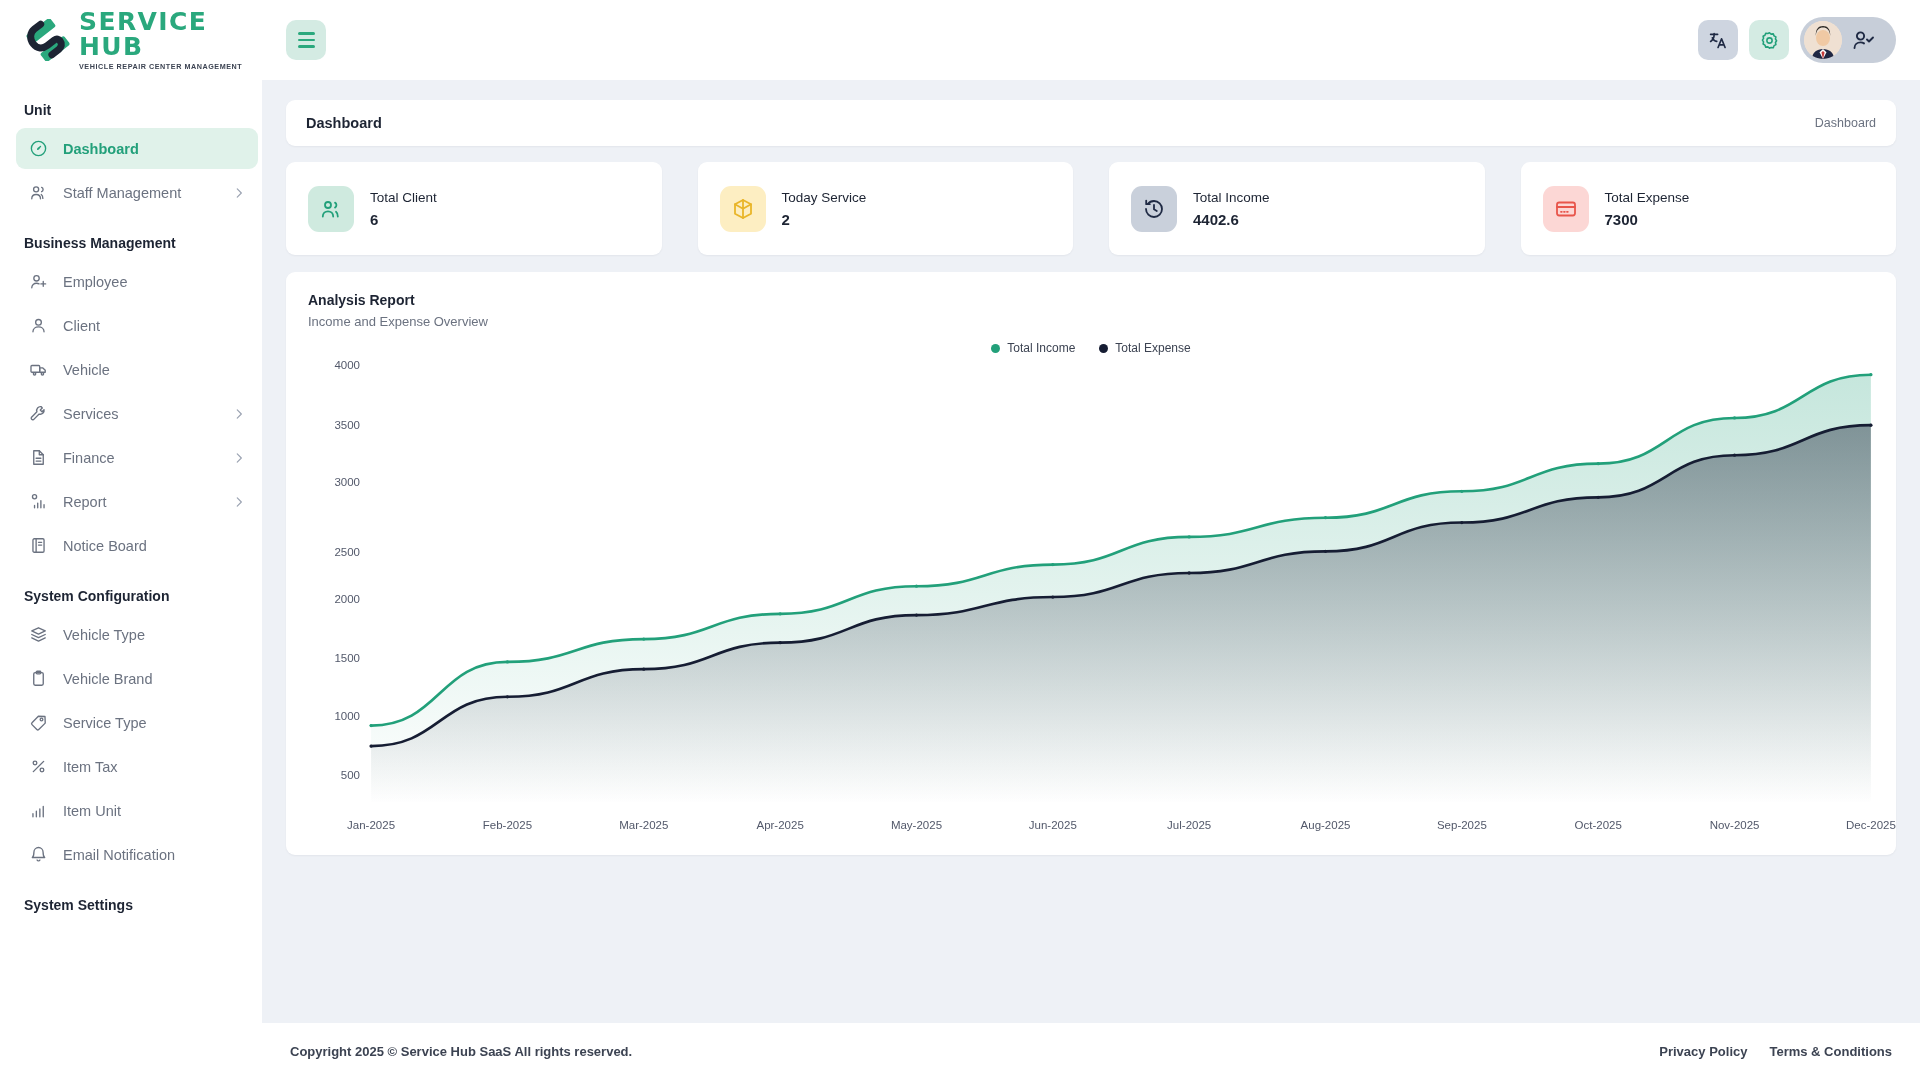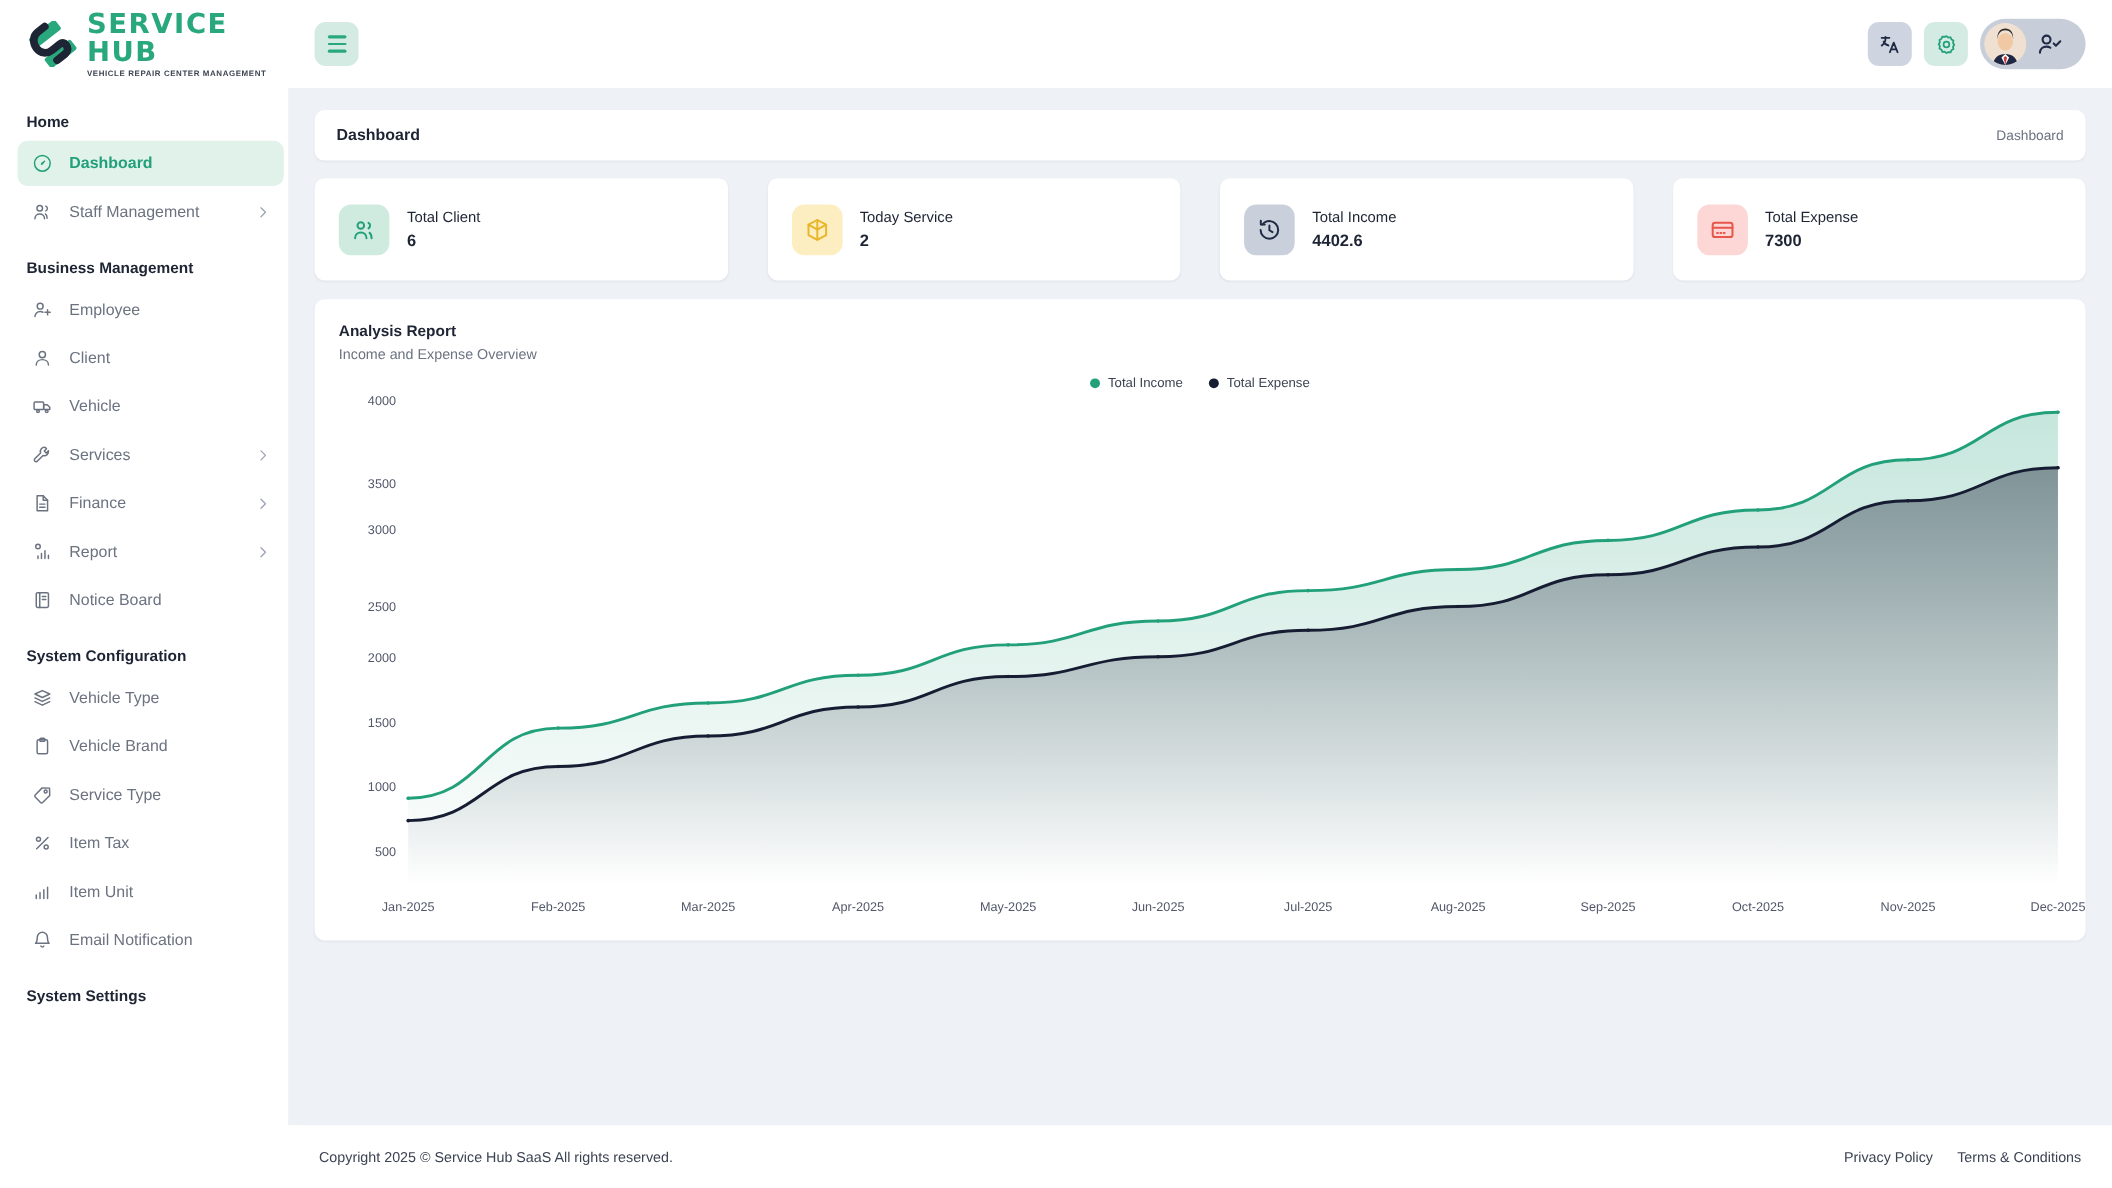--- a/index.html
+++ b/index.html
@@ -124,21 +124,21 @@
   .xtick {
     position: absolute; bottom: 0; font-size: 11.5px; color: #52586a;
     transform: translateX(-50%); white-space: nowrap;
   }
   .svg-plot { position: absolute; left: 60px; top: 0; right: 0; bottom: 38px; }
 
   
   .footer {
     position: absolute; left: 262px; right: 0; bottom: 0; height: 57px;
     background: #ffffff; display: flex; align-items: center;
-    justify-content: space-between; padding: 0 28px; font-size: 13px; color: #3c4352;
+    justify-content: space-between; padding: 0 28px; font-size: 13px; color: #3c4352; font-weight: bold;
   }
   .footer-links { display: flex; gap: 22px; }
   .footer-links span { cursor: pointer; }
 </style>
 </head>
 <body>
 
 <div class="app">
 
   <aside class="sidebar">
@@ -149,21 +149,21 @@
           <rect x="7" y="27" width="30" height="11" rx="2" fill="#2aa87d"></rect>
           <path d="M26 4 H18 C12 4 8 9 8 15 C8 21 12 25 18 25 H27 C30 25 31 27 31 29 C31 33 28 35 25 35 H16" fill="none" stroke="#1d2433" stroke-width="7" stroke-linecap="round"></path>
         </g>
       </svg>
       <div class="logo-text-block">
         <span class="logo-word">SERVICE HUB</span>
         <span class="logo-sub">VEHICLE REPAIR CENTER MANAGEMENT</span>
       </div>
     </div>
     <nav id="nav-root">
-        <div class="nav-section-title">Home</div>
+        <div class="nav-section-title">Unit</div>
         <div class="nav-item active">
         <span class="nav-ico">
             <svg viewBox="0 0 24 24">
               <circle cx="12" cy="12" r="9"></circle>
               <path d="M14.5 9.5L11 13"></path>
               <circle cx="12" cy="12" r="1.3" fill="currentColor" stroke="none"></circle>
             </svg>
           </span>
         <span class="nav-label">Dashboard</span>
 
@@ -475,21 +475,21 @@
             <circle cx="534.6363636363636" cy="247.65714285714287" r="1.6" fill="#161d33"></circle>
             <circle cx="667.5454545454545" cy="230.08571428571426" r="1.6" fill="#161d33"></circle>
             <circle cx="800.4545454545454" cy="206.65714285714284" r="1.6" fill="#161d33"></circle>
             <circle cx="933.3636363636364" cy="185.57142857142856" r="1.6" fill="#161d33"></circle>
             <circle cx="1066.2727272727273" cy="157.45714285714286" r="1.6" fill="#161d33"></circle>
             <circle cx="1199.1818181818182" cy="132.85714285714286" r="1.6" fill="#161d33"></circle>
             <circle cx="1332.090909090909" cy="91.85714285714285" r="1.6" fill="#161d33"></circle>
             <circle cx="1465" cy="62.57142857142857" r="1.6" fill="#161d33"></circle>
           </svg>
       <div class="ytick" style="top: 4px;">4000</div>
-          <div class="ytick" style="top: 80px;">3500</div>
+          <div class="ytick" style="top: 64px;">3500</div>
           <div class="ytick" style="top: 121.143px;">3000</div>
           <div class="ytick" style="top: 179.714px; margin-top: 11px;">2500</div>
           <div class="ytick" style="top: 238.286px;">2000</div>
           <div class="ytick" style="top: 296.857px;">1500</div>
           <div class="ytick" style="top: 355.429px;">1000</div>
           <div class="ytick" style="top: 414px;">500</div>
           <div class="xtick" style="left: 63.0777px;">Jan-2025</div>
           <div class="xtick" style="left: 199.427px;">Feb-2025</div>
           <div class="xtick" style="left: 335.777px;">Mar-2025</div>
           <div class="xtick" style="left: 472.126px;">Apr-2025</div>

